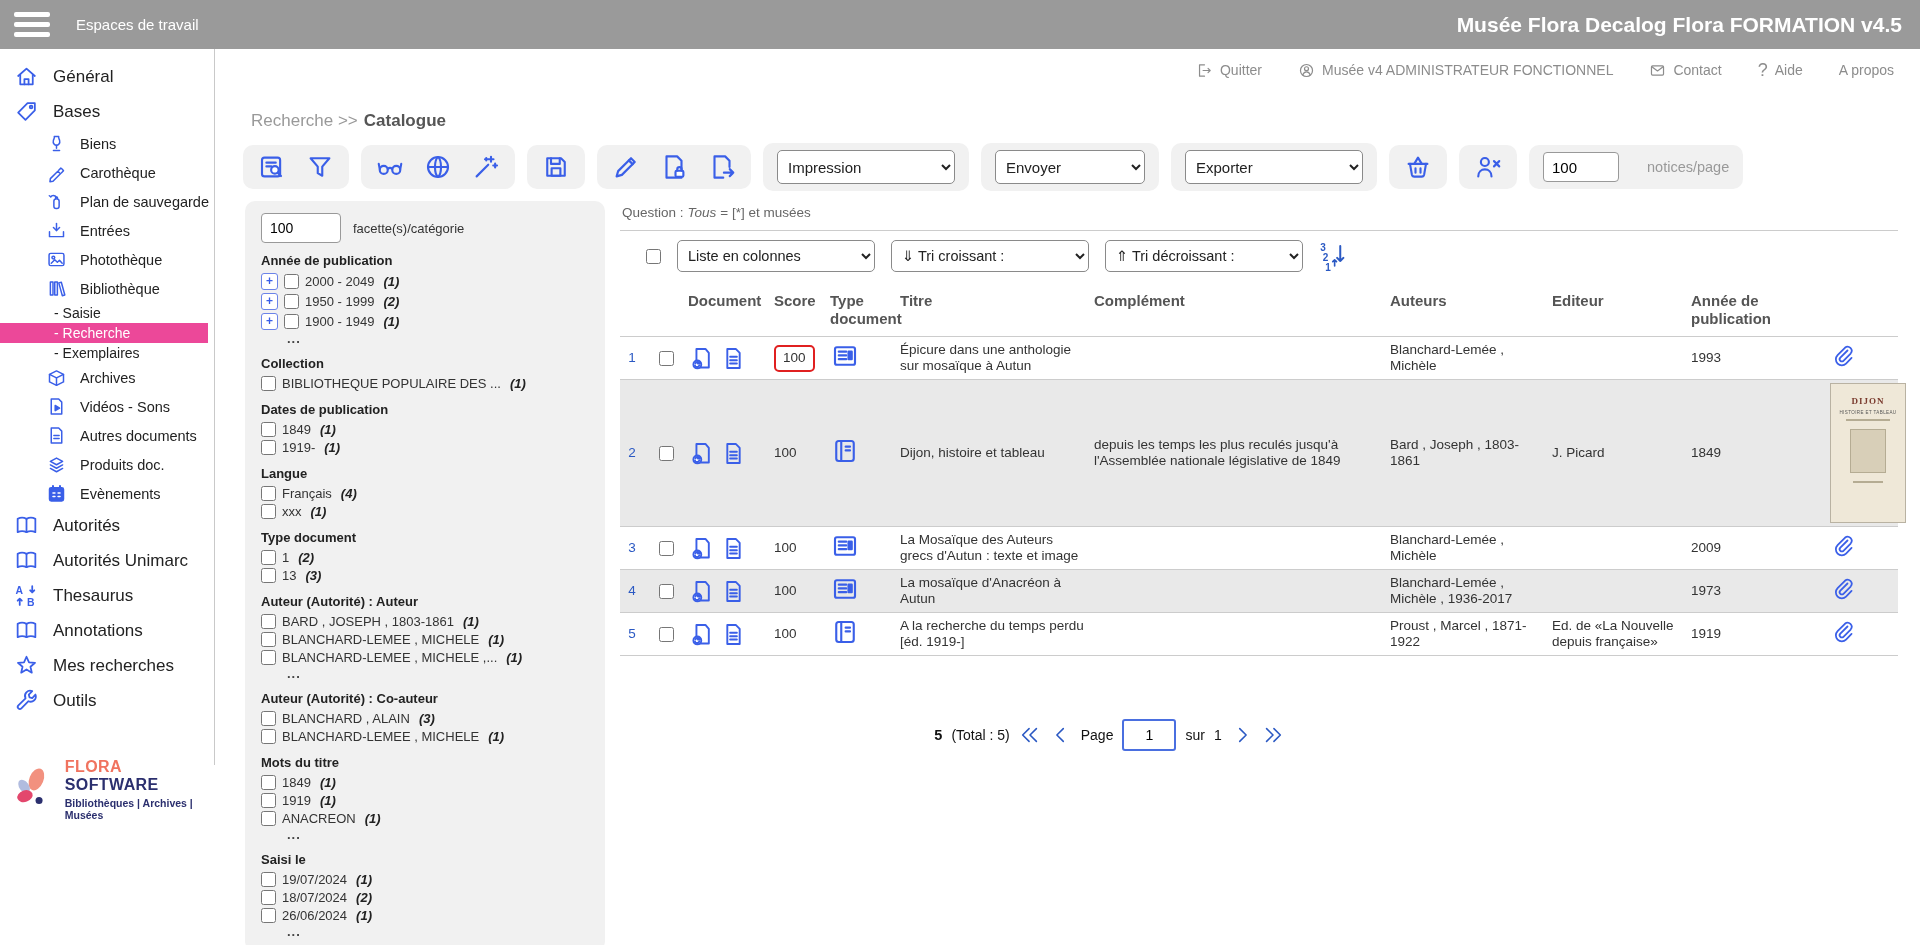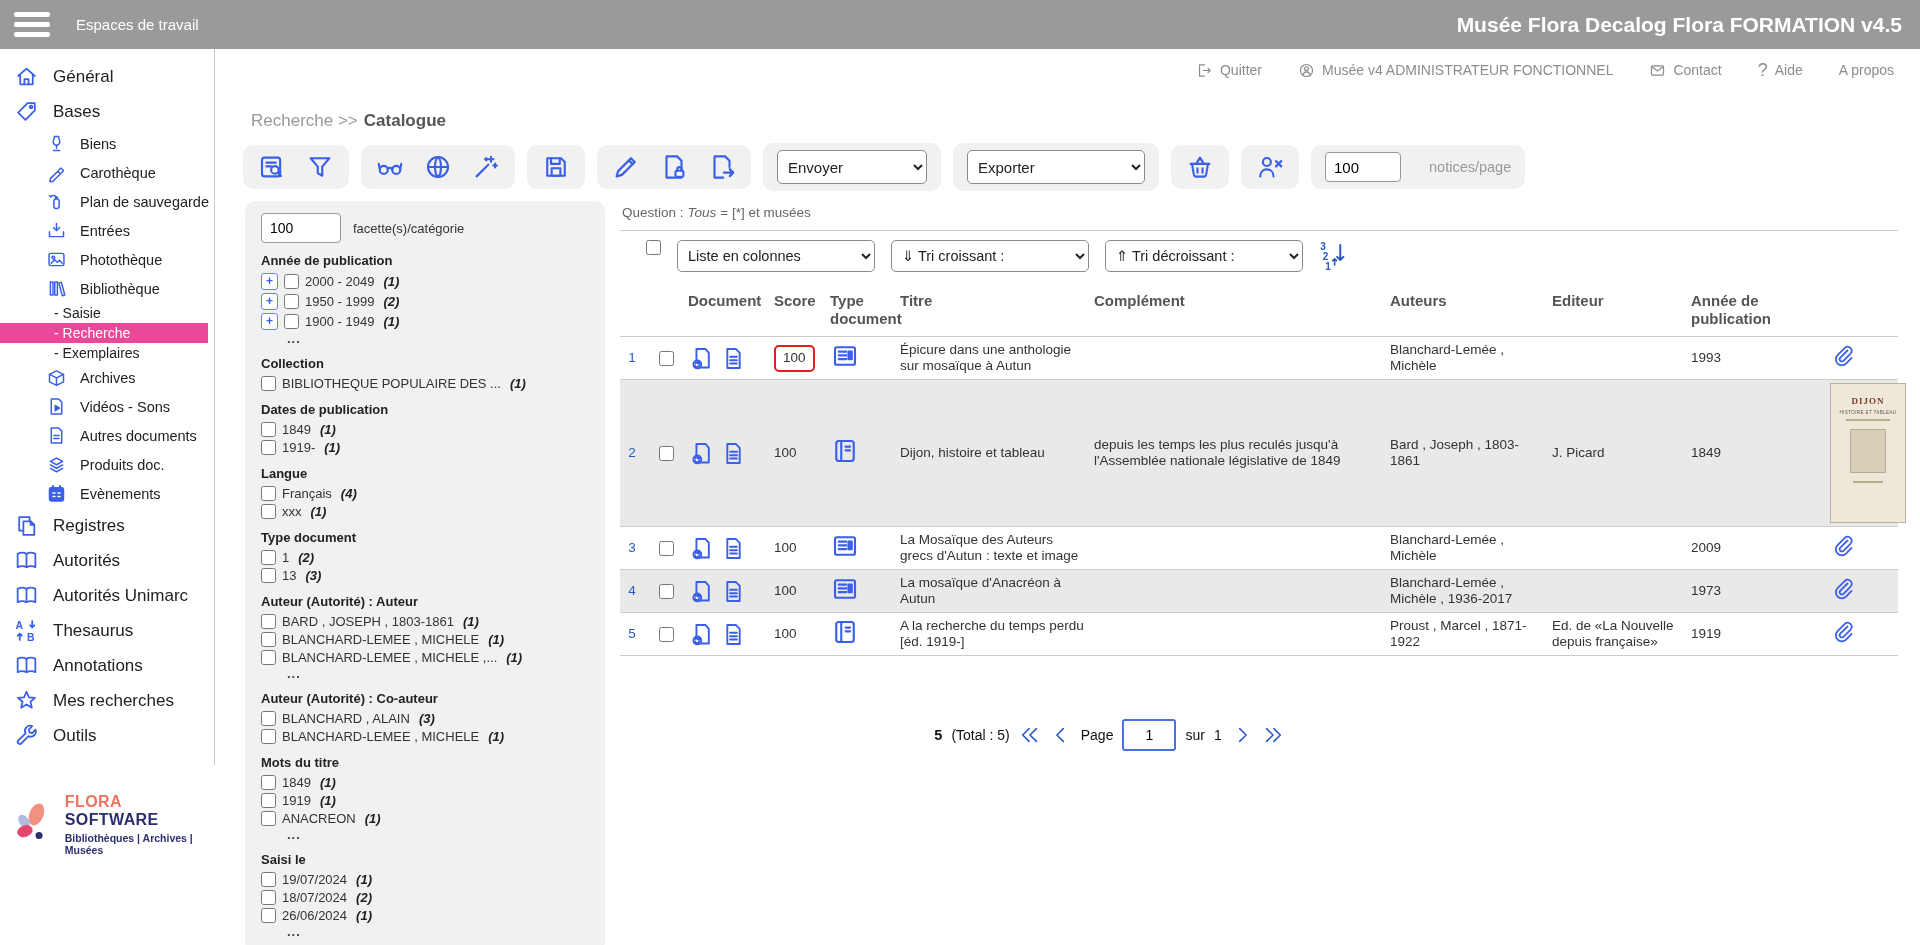--- a/index.html
+++ b/index.html
@@ -59,21 +59,21 @@
   .fgroup h4{margin:0 0 3px;font-size:13px;color:#222}
   .fitem{display:flex;align-items:center;gap:6px;padding:1.5px 0;color:#333}
   .plus{width:15px;height:15px;border:1px solid #6b83e8;border-radius:3px;color:#3a5fe8;font-weight:bold;display:flex;align-items:center;justify-content:center;font-size:12px;background:#fff;cursor:pointer;line-height:1}
   input[type=checkbox]{width:15px;height:15px;margin:0;cursor:pointer}
   .fcount{font-style:italic;font-weight:bold;margin-left:3px;color:#222}
   .fmore{margin-left:26px;font-weight:bold;color:#444;letter-spacing:1px;cursor:pointer}
 
   .results{flex:1;display:flex;flex-direction:column;margin:0 22px 0 15px;min-width:0}
   .question{font-size:13.5px;color:#666;padding:4px 0 10px 2px;border-bottom:1px solid #ccc}
   .question i{margin:0 4px}
-  .sortbar{display:flex;align-items:flex-start;gap:16px;padding:9px 0 9px 26px}
+  .sortbar{display:flex;align-items:center;gap:16px;padding:9px 0 9px 26px}
   .sortbar select{height:32px;font-size:14.5px;width:198px}
   .sort-ic{width:30px;height:30px;color:#2b59c3;cursor:pointer}
 
   .grid{display:grid;grid-template-columns:28px 32px 82px 52px 66px 190px 292px 158px 135px 135px 92px;column-gap:4px}
   .thead{font-weight:bold;color:#555;font-size:15px;padding:8px 0 6px;line-height:1.18;align-items:start}
   .trow{border-top:1px solid #ccc;align-items:center;font-size:13.5px;min-height:42px;line-height:1.25}
   .trow.shaded{background:#e9e9e9}
   .trow.last{border-bottom:1px solid #ccc}
   .cell{padding:3px 4px 3px 0}
   .rownum{color:#2b59c3;text-align:center;cursor:pointer}
@@ -243,30 +243,20 @@
               <rect x="4" y="5.5" width="16" height="15" rx="2" fill="currentColor"></rect>
               <path d="M8 3.5v4M16 3.5v4" stroke-width="2.3"></path>
               <path d="M8 11.5h2.2M13.8 11.5H16M8 15.5h2.2M13.8 15.5H16" stroke="#ffffff" stroke-width="1.8"></path>
             </svg>
           </span>
           <span>Evènements</span>
         </div>
         <div class="s-item lvl1">
           <span class="ic">
             <svg viewBox="0 0 24 24">
-              <path d="M5 4h10v13H5z"></path>
-              <path d="M9 8h7l3.5 3.5V21H9z" fill="#ffffff"></path>
-              <path d="M16 8l3.5 3.5H16z"></path>
-            </svg>
-          </span>
-          <span>Registres</span>
-        </div>
-        <div class="s-item lvl1">
-          <span class="ic">
-            <svg viewBox="0 0 24 24">
               <path d="M3.5 5.6c2.8-1.4 5.7-1.4 8.5 0 2.8-1.4 5.7-1.4 8.5 0v12.8c-2.8-1.4-5.7-1.4-8.5 0-2.8-1.4-5.7-1.4-8.5 0z"></path>
               <path d="M12 5.6v12.8"></path>
             </svg>
           </span>
           <span>Autorités</span>
         </div>
         <div class="s-item lvl1">
           <span class="ic">
             <svg viewBox="0 0 24 24">
               <path d="M3.5 5.6c2.8-1.4 5.7-1.4 8.5 0 2.8-1.4 5.7-1.4 8.5 0v12.8c-2.8-1.4-5.7-1.4-8.5 0-2.8-1.4-5.7-1.4-8.5 0z"></path>
@@ -434,20 +424,23 @@
               <rect x="13.2" y="15" width="6.3" height="4.8" rx="1" fill="#ffffff"></rect>
               <path d="M14.6 15v-1.2a1.75 1.75 0 0 1 3.5 0V15"></path>
             </svg>
           </span>
           <span class="ic tbtn">
             <svg viewBox="0 0 24 24">
               <path d="M13 20.5H6V3.5h8.5L18 7v5"></path>
               <path d="M13.5 16.5H21M18.2 13.7l2.8 2.8-2.8 2.8"></path>
             </svg>
           </span>
+        </div>
+        <div class="tgroup">
+          <select class="w178"><option>Impression</option></select>
         </div>
         <div class="tgroup">
           <select class="w150"><option>Envoyer</option></select>
         </div>
         <div class="tgroup">
           <select class="w178"><option>Exporter</option></select>
         </div>
         <div class="tgroup">
           <span class="ic tbtn">
             <svg viewBox="0 0 24 24">

